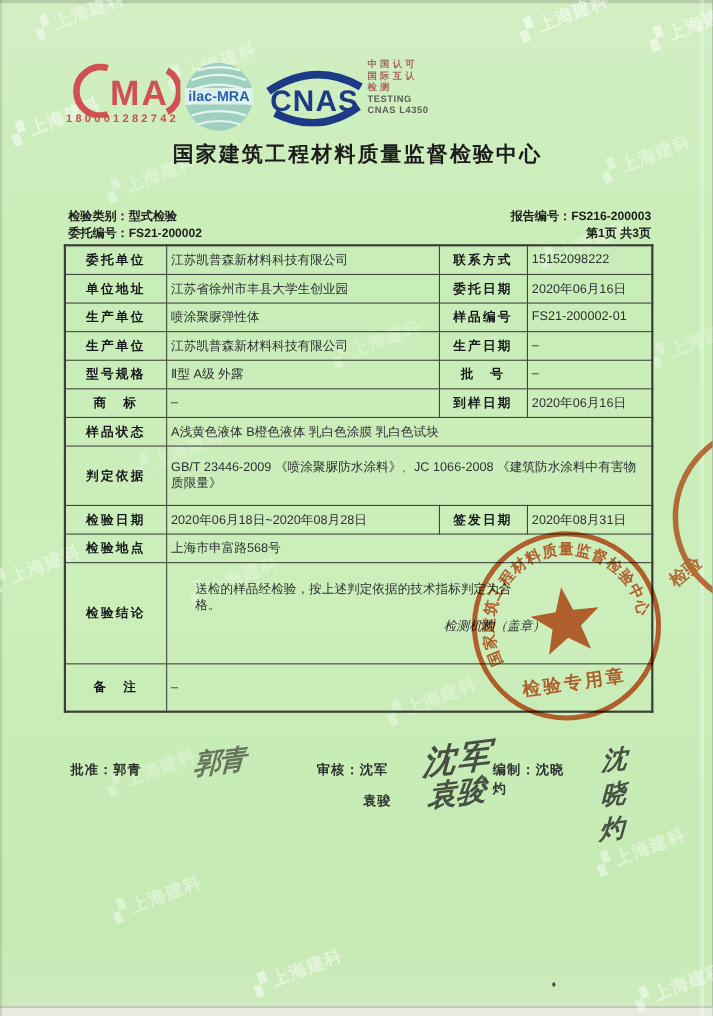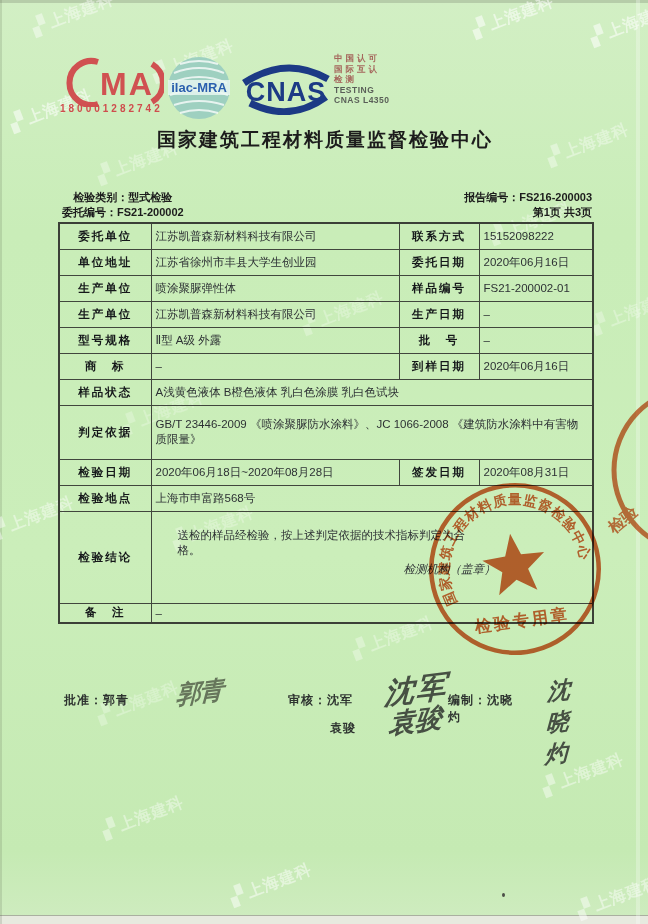--- a/index.html
+++ b/index.html
@@ -24,21 +24,21 @@
   .cnas{position:absolute;left:182px;top:8px;}
   .accred{position:absolute;left:276px;top:-2px;font-size:8.5px;line-height:10.5px;font-weight:bold;}
   .accred .cn{color:#a5675c;letter-spacing:3px;}
   .accred .en{color:#5a5f58;letter-spacing:.5px;}
   
   .org-title{position:absolute;left:58px;top:127px;width:534px;text-align:center;font-size:19px;
              font-weight:bold;letter-spacing:2px;z-index:2;}
   .report-title{position:absolute;left:58px;top:155px;width:534px;text-align:center;font-size:20px;
              font-weight:bold;letter-spacing:11px;z-index:2;}
   
-  .meta-left{position:absolute;left:62px;top:190px;font-size:11px;font-weight:600;line-height:15px;z-index:2;text-align:center;}
+  .meta-left{position:absolute;left:62px;top:190px;font-size:11px;font-weight:600;line-height:15px;z-index:2;}
   .meta-right{position:absolute;right:56px;top:190px;font-size:11px;font-weight:600;line-height:15px;
               text-align:right;z-index:2;}
   
   table.rpt{position:absolute;left:58px;top:222px;width:534px;border-collapse:collapse;table-layout:fixed;
             z-index:2;background:transparent;}
   table.rpt td{border:1px solid #41463d;font-size:11.5px;padding:0 4px;overflow:hidden;}
   table.rpt{border:2px solid #3b4037;}
   td.lbl{font-weight:bold;text-align:center;letter-spacing:2px;color:#15181a;}
   td.val{padding-left:9px;color:#2d3134;}
   .col1{width:92px;}.col2{width:248px;}.col3{width:80px;}.col4{width:114px;}
@@ -185,21 +185,21 @@
       <td class="lbl">检验地点</td>
       <td class="val" colspan="3">上海市申富路568号</td>
     </tr>
     <tr style="height:92px">
       <td class="lbl">检验结论</td>
       <td class="val concl-cell" colspan="3">
         <div class="concl-text">送检的样品经检验，按上述判定依据的技术指标判定为合格。</div>
         <div class="concl-caption">检测机构（盖章）</div>
       </td>
     </tr>
-    <tr style="height:20px">
+    <tr style="height:44px">
       <td class="lbl">备　注</td>
       <td class="val" colspan="3">–</td>
     </tr>
   </tbody>
     </table>
 
   <svg class="stamp1" viewBox="0 0 200 200">
     <defs>
         <path id="ringArc" d="M 32,128 A 73,73 0 1 1 168,128" fill="none"></path>
       </defs>

